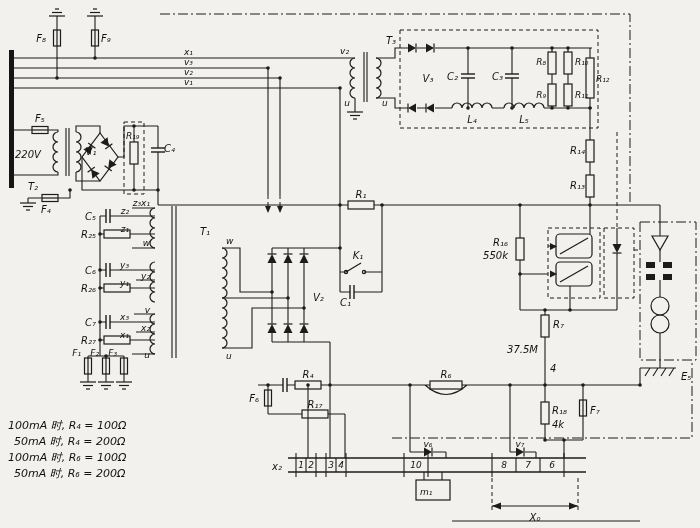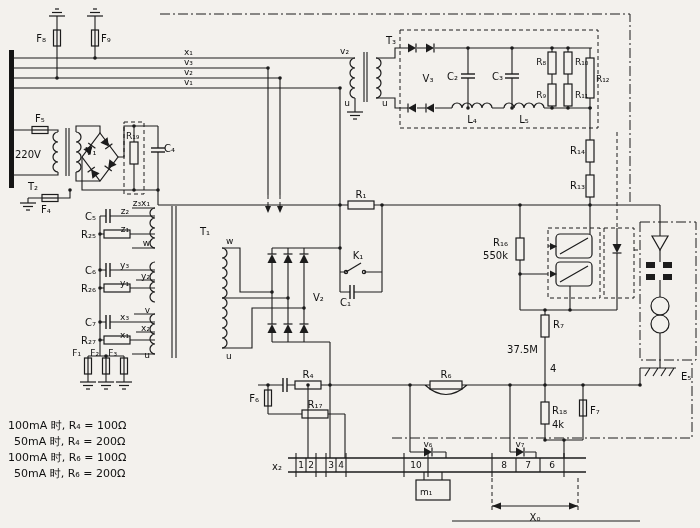--- a/index.html
+++ b/index.html
@@ -1,16 +1,16 @@
 <!DOCTYPE html>
 <html><head>
 <meta charset="utf-8">
 <style>
   html,body{margin:0;padding:0;background:#e9e7e2;}
-  .page{width:700px;height:528px;background:#f3f1ed;position:relative;overflow:hidden;}
+  .page{width:700px;height:528px;background:#f3f1ed;position:relative;overflow:hidden;font-style:italic;}
   svg{display:block;}
   .w{stroke:#1c1c1c;stroke-width:1.1;fill:none;}
   .w2{stroke:#1c1c1c;stroke-width:1.6;fill:none;}
   .comp{stroke:#1c1c1c;stroke-width:1.2;fill:none;}
   .dash{stroke:#1c1c1c;stroke-width:1;fill:none;stroke-dasharray:4 3;}
   .chain{stroke:#1c1c1c;stroke-width:1;fill:none;stroke-dasharray:10 3 2 3;}
   .fillb{fill:#1c1c1c;stroke:none;}
   .lbl{font-family:"DejaVu Sans",sans-serif;font-size:10px;fill:#111;}
   .sm{font-size:9px;}
   .note{font-size:11px;}

